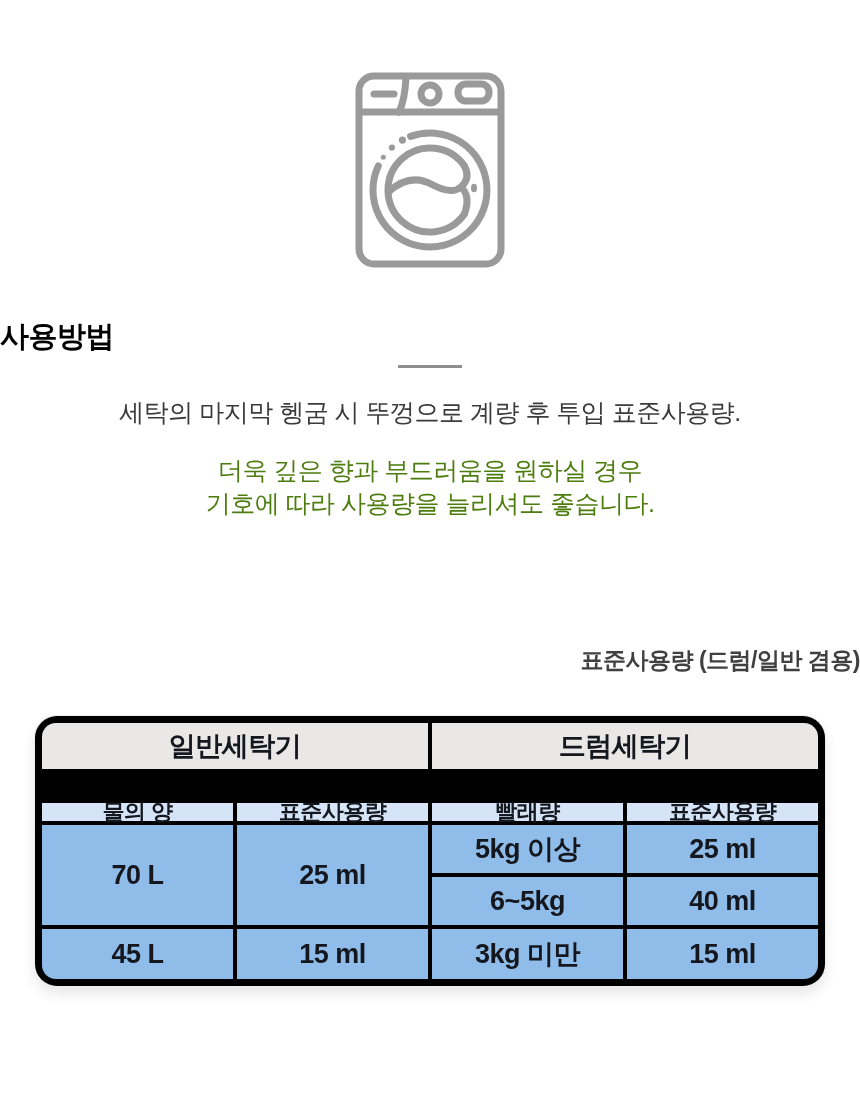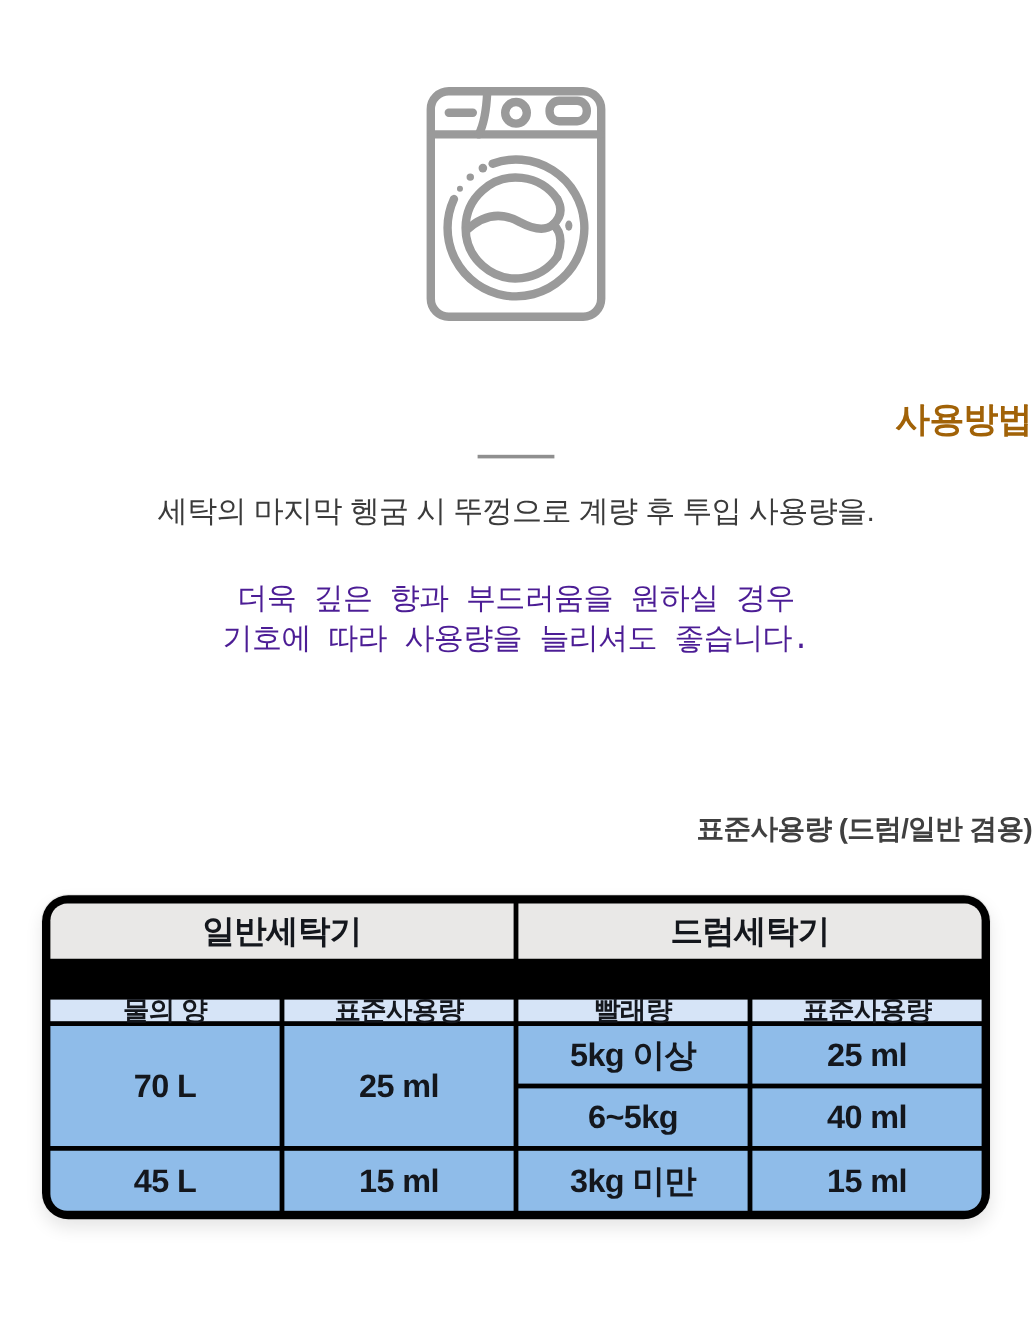--- a/index.html
+++ b/index.html
@@ -15,50 +15,49 @@
 
   
   .icon-wrap {
     width: 150px; height: 196px;
     margin: 72px auto 0 auto;
   }
   .icon-wrap svg { display: block; width: 150px; height: 196px; }
 
   
   .section-title {
-    margin-top: 64px;
-    text-align: right;
+    margin-top: 50px;
+    text-align: left;
     font-size: 29px;
     font-weight: 800;
     letter-spacing: -0.5px;
-    color: #a16207;
+    color: #000000;
     line-height: 36px;
   }
   .title-underline {
     width: 64px; height: 3px;
     background: #8f8f8f;
     margin: 11px auto 0 auto;
   }
 
   .instruction {
     margin-top: 28px;
     text-align: center;
     font-size: 25px;
     line-height: 32px;
     color: #3b3b3b;
     letter-spacing: -0.5px;
   }
   .note {
-    margin-top: 42px;
+    margin-top: 26px;
     text-align: center;
     font-size: 25px;
     line-height: 33px;
-    color: #4c1d95;
+    color: #4d7c0f;
     letter-spacing: -0.5px;
-    font-family: Liberation Mono, monospace;
   }
 
   .dosage-title {
     margin-top: 122px;
     text-align: right;
     font-size: 23px;
     font-weight: 800;
     letter-spacing: -0.5px;
     color: #404040;
     line-height: 36px;
@@ -131,21 +130,21 @@
         <circle cx="36.9" cy="75.6" r="3.1"></circle>
         <circle cx="47.4" cy="68.1" r="3.6"></circle>
         <ellipse cx="119" cy="116" rx="3" ry="4.2"></ellipse>
       </g>
     </svg>
   </div>
 
   <h1 class="section-title">사용방법</h1>
   <div class="title-underline"></div>
 
-  <p class="instruction">세탁의 마지막 헹굼 시 뚜껑으로 계량 후 투입 사용량을.</p>
+  <p class="instruction">세탁의 마지막 헹굼 시 뚜껑으로 계량 후 투입 표준사용량.</p>
 
   <p class="note"><span>더욱 깊은 향과 부드러움을 원하실 경우</span><br><span>기호에 따라 사용량을 늘리셔도 좋습니다.</span></p>
 
   <h2 class="dosage-title">표준사용량 (드럼/일반 겸용)</h2>
 
   <div class="table-wrap">
     <div class="dosage-table">
 
       <div class="cell group tl">일반세탁기</div>
       <div class="cell group tr">드럼세탁기</div>

